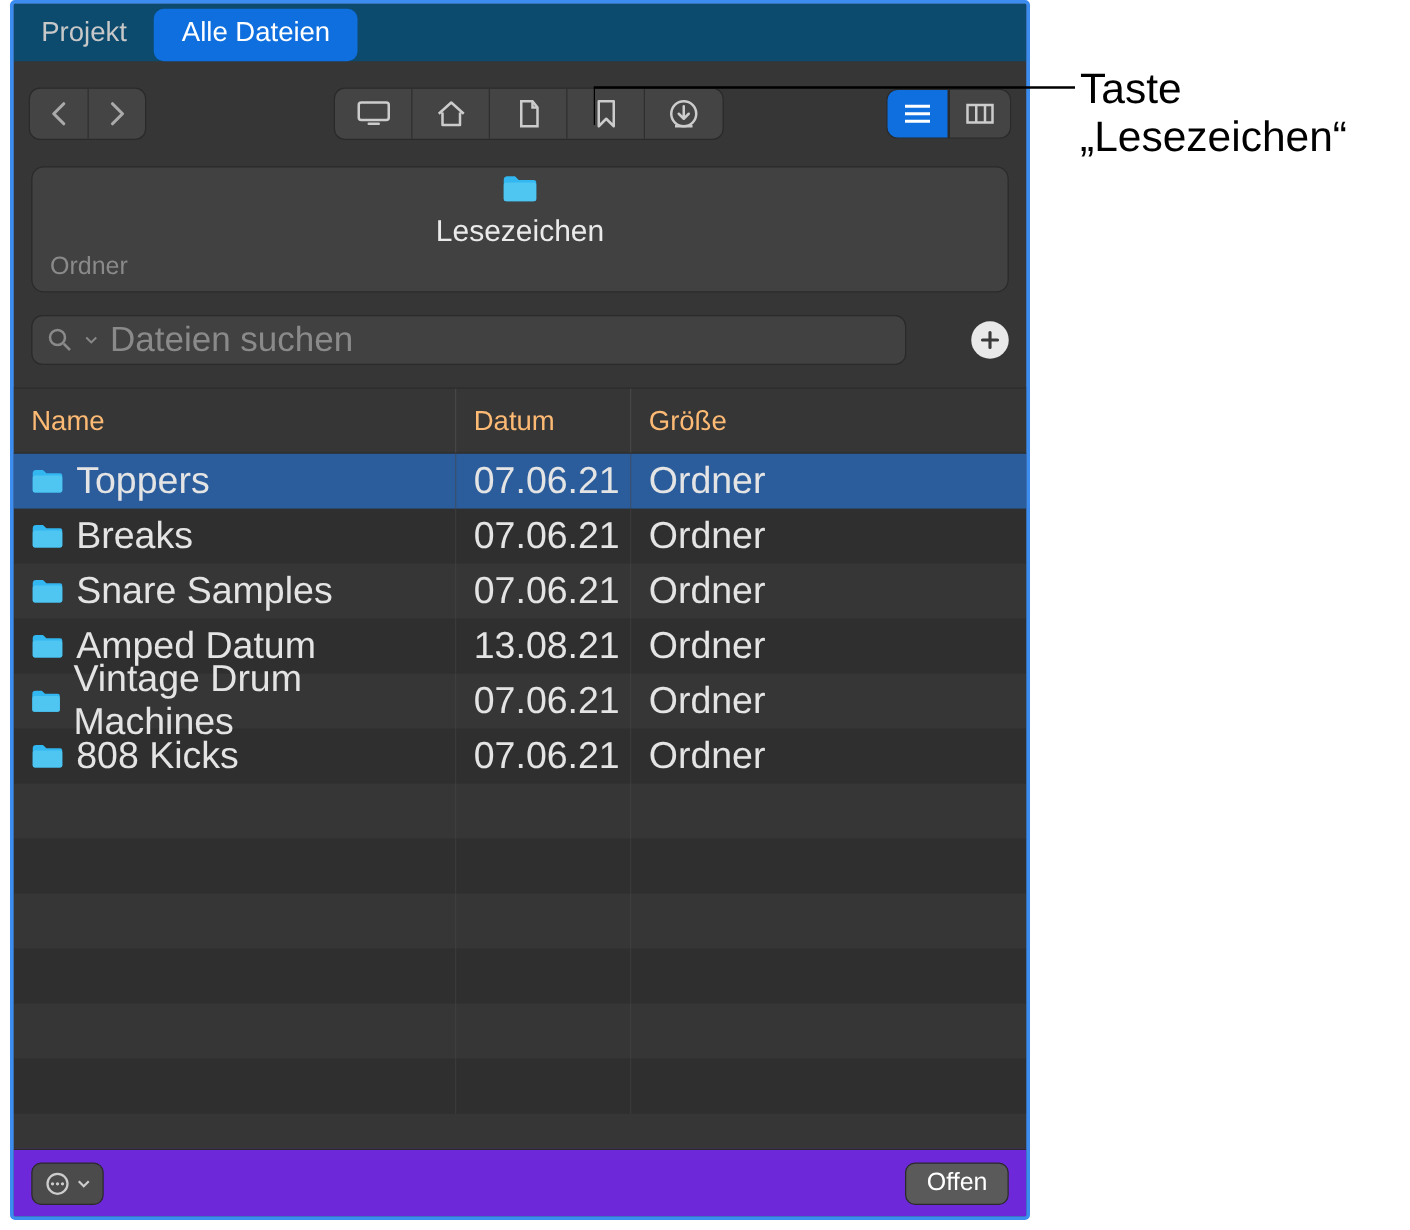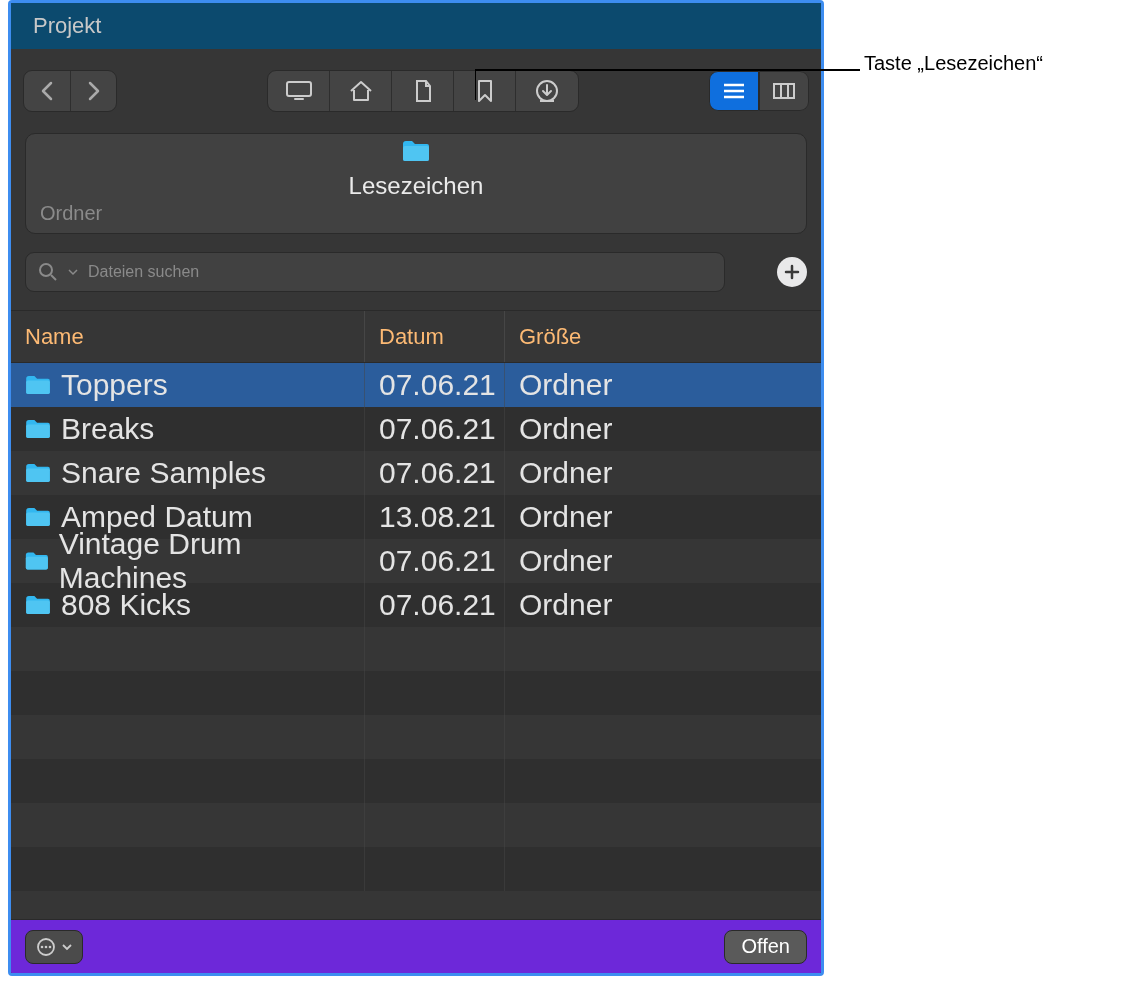--- a/index.html
+++ b/index.html
@@ -151,21 +151,21 @@
     font-size: 21px;
     gap: 10px;
     max-width: 700px;
   }
   .searchbox input {
     flex: 1;
     background: transparent;
     border: none;
     outline: none;
     color: #eab308;
-    font-size: 16px;
+    font-size: 28px;
   }
   .searchbox input::placeholder { color: #8a8a8a; }
   .addbtn {
     width: 30px;
     height: 30px;
     border-radius: 50%;
     background: #e9e9ea;
     color: #3a3a3a;
     display: flex;
     align-items: center;
@@ -274,31 +274,32 @@
     top: 64px;
     left: 475px;
     width: 385px;
     height: 36px;
     pointer-events: none;
   }
   .callout-text {
     position: absolute;
     left: 864px;
     top: 52px;
-    font-size: 20px;
+    font-size: 34px;
     color: #000;
   }
 </style>
 </head>
 <body>
 
 <div class="panel">
 
   <div class="tabbar">
     <div class="tab">Projekt</div>
+    <div class="tab active">Alle Dateien</div>
   </div>
 
   <div class="toolbar">
     <div class="navbtns">
       <div class="navbtn">
         <svg width="14" height="20" viewBox="0 0 14 20">
             <path d="M11 2 L3 10 L11 18" stroke="#aaa" stroke-width="2.5" fill="none" stroke-linecap="round" stroke-linejoin="round"></path>
           </svg>
       </div>
       <div class="navbtn">

